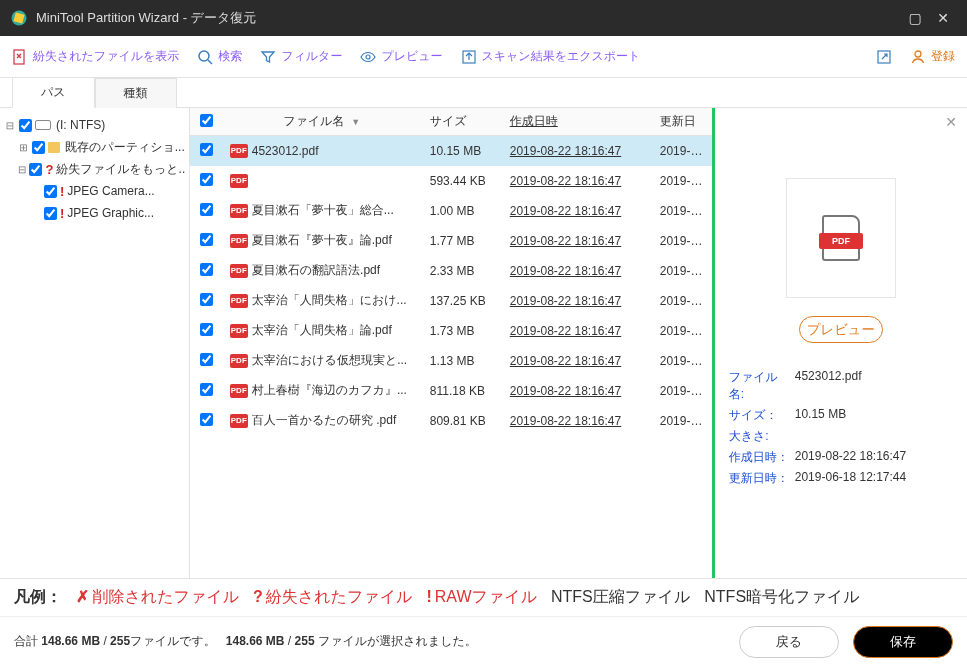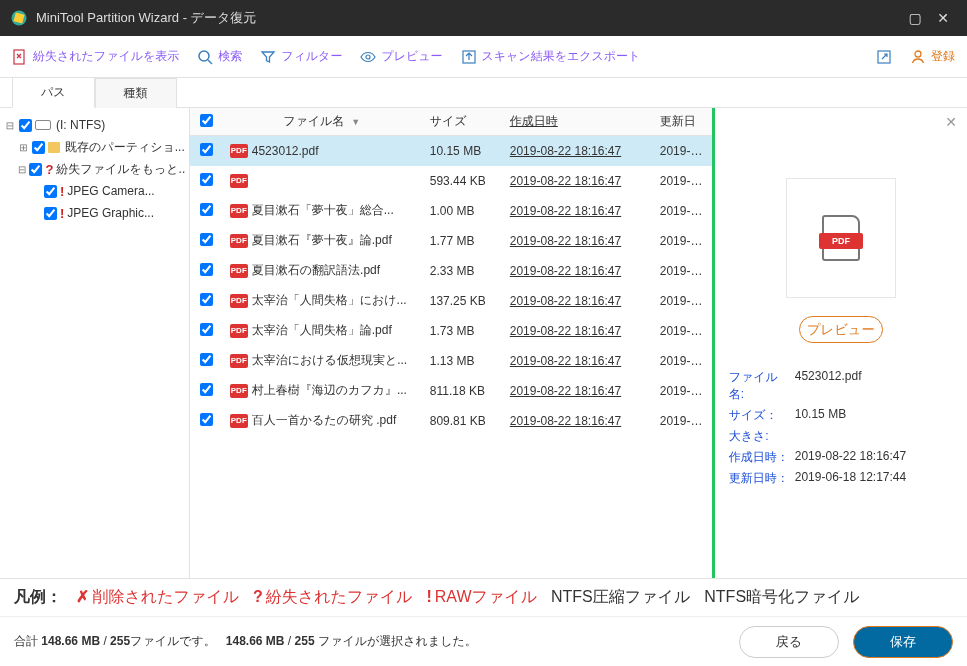--- a/index.html
+++ b/index.html
@@ -44,21 +44,21 @@
   .pv-meta div { display: flex; margin: 4px 0; gap: 6px; }
   .pv-meta .k { width: 60px; color: #1d4ed8; }
   .legend { border-top: 1px solid #e2e2e2; padding: 8px 14px; display: flex; gap: 14px; align-items: center; font-size: 16px; }
   .legend .lbl { font-weight: bold; }
   .legend .mark { font-weight: bold; margin-right: 3px; }
   .red { color: #d33; }
   .footer { height: 50px; display: flex; align-items: center; padding: 0 14px; gap: 4px; border-top: 1px solid #eee; }
   .footer .stats { flex: 1; }
   .btn { width: 100px; height: 32px; border-radius: 16px; cursor: pointer; font-size: 13px; }
   .btn-back { background: #fff; border: 1px solid #ccc; color: #333; margin-right: 10px; }
-  .btn-save { background: #0369a1; border: 1px solid #e07a1f; color: #fff; }
+  .btn-save { background: #000000; border: 1px solid #e07a1f; color: #fff; }
   .drive-ic { width:16px; height:10px; border:1px solid #888; border-radius:2px; display:inline-block; margin-right:2px;}
   .folder-ic { width:14px; height:11px; background:#f1c75e; border-radius:1px; display:inline-block; margin-right:2px;}
   .bold { font-weight: bold; }
 </style>
 </head>
 <body>
 
 <div class="titlebar">
   <svg class="app-icon" viewBox="0 0 24 24">
       <circle cx="12" cy="12" r="10" fill="#3a9"></circle>

